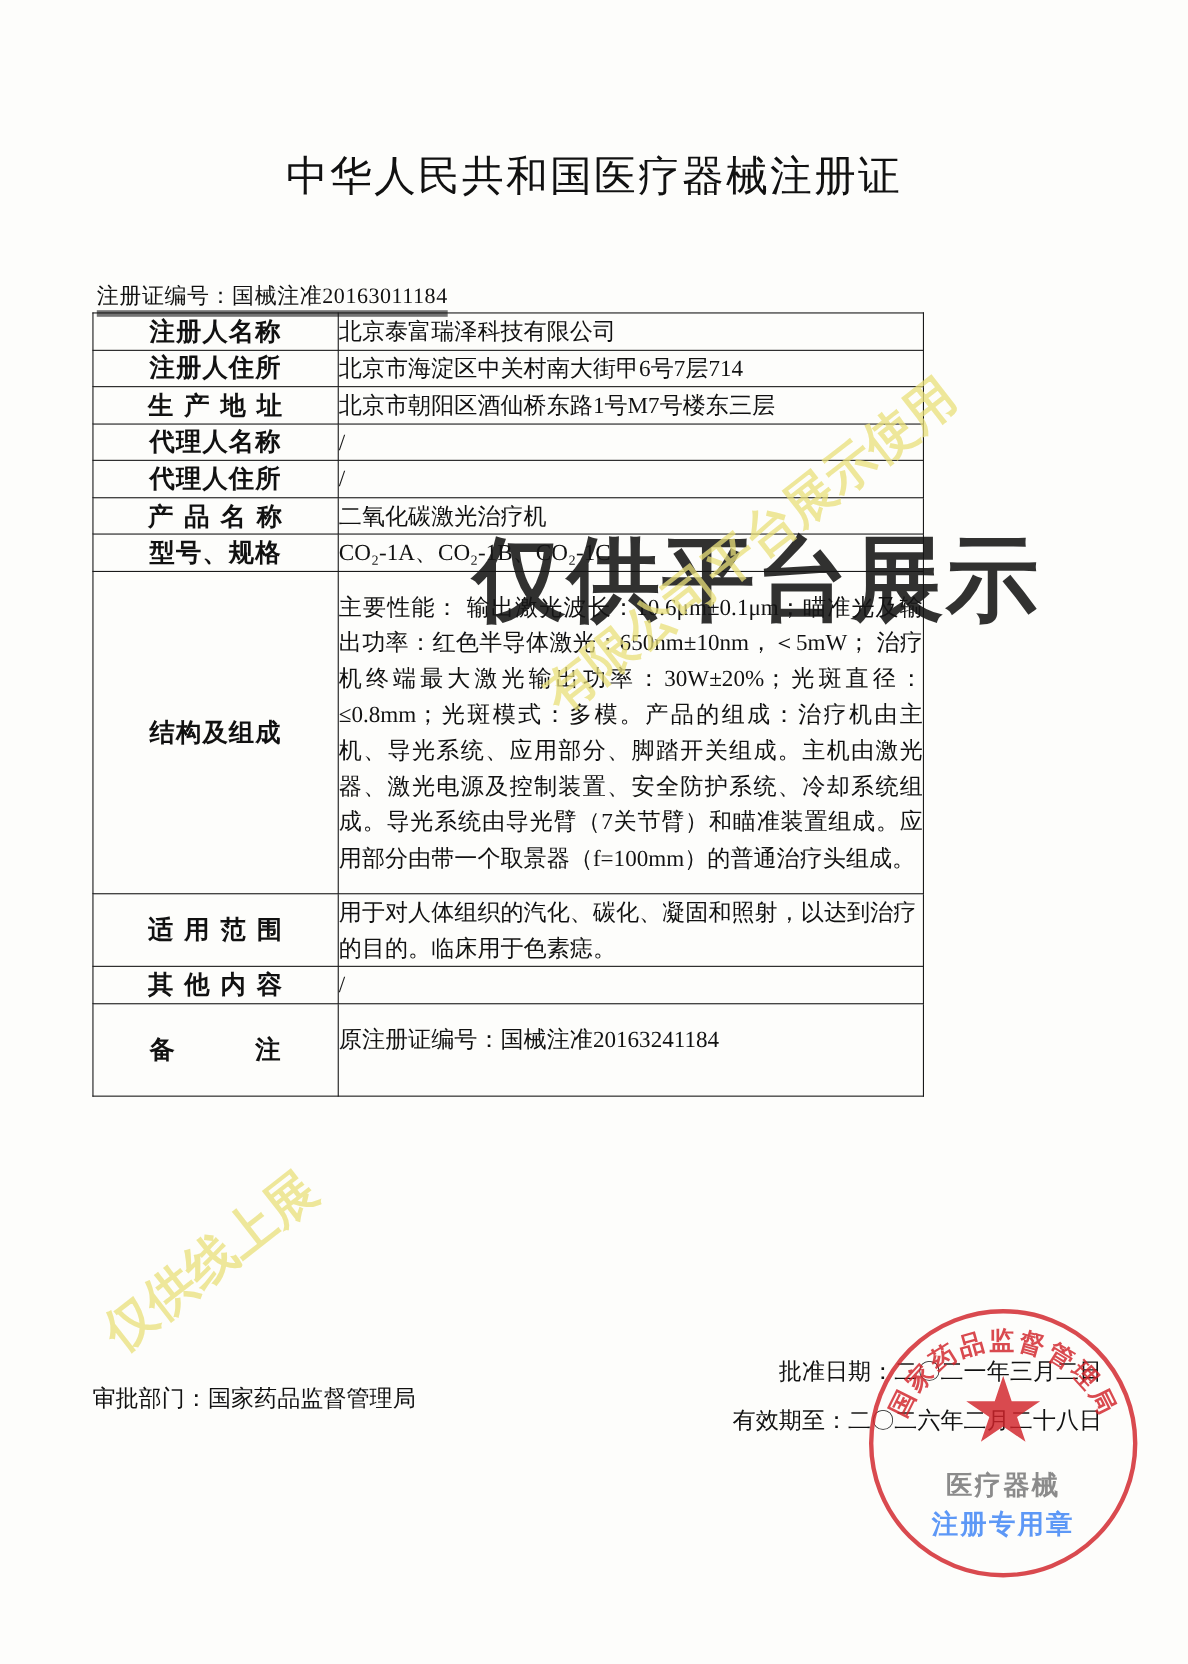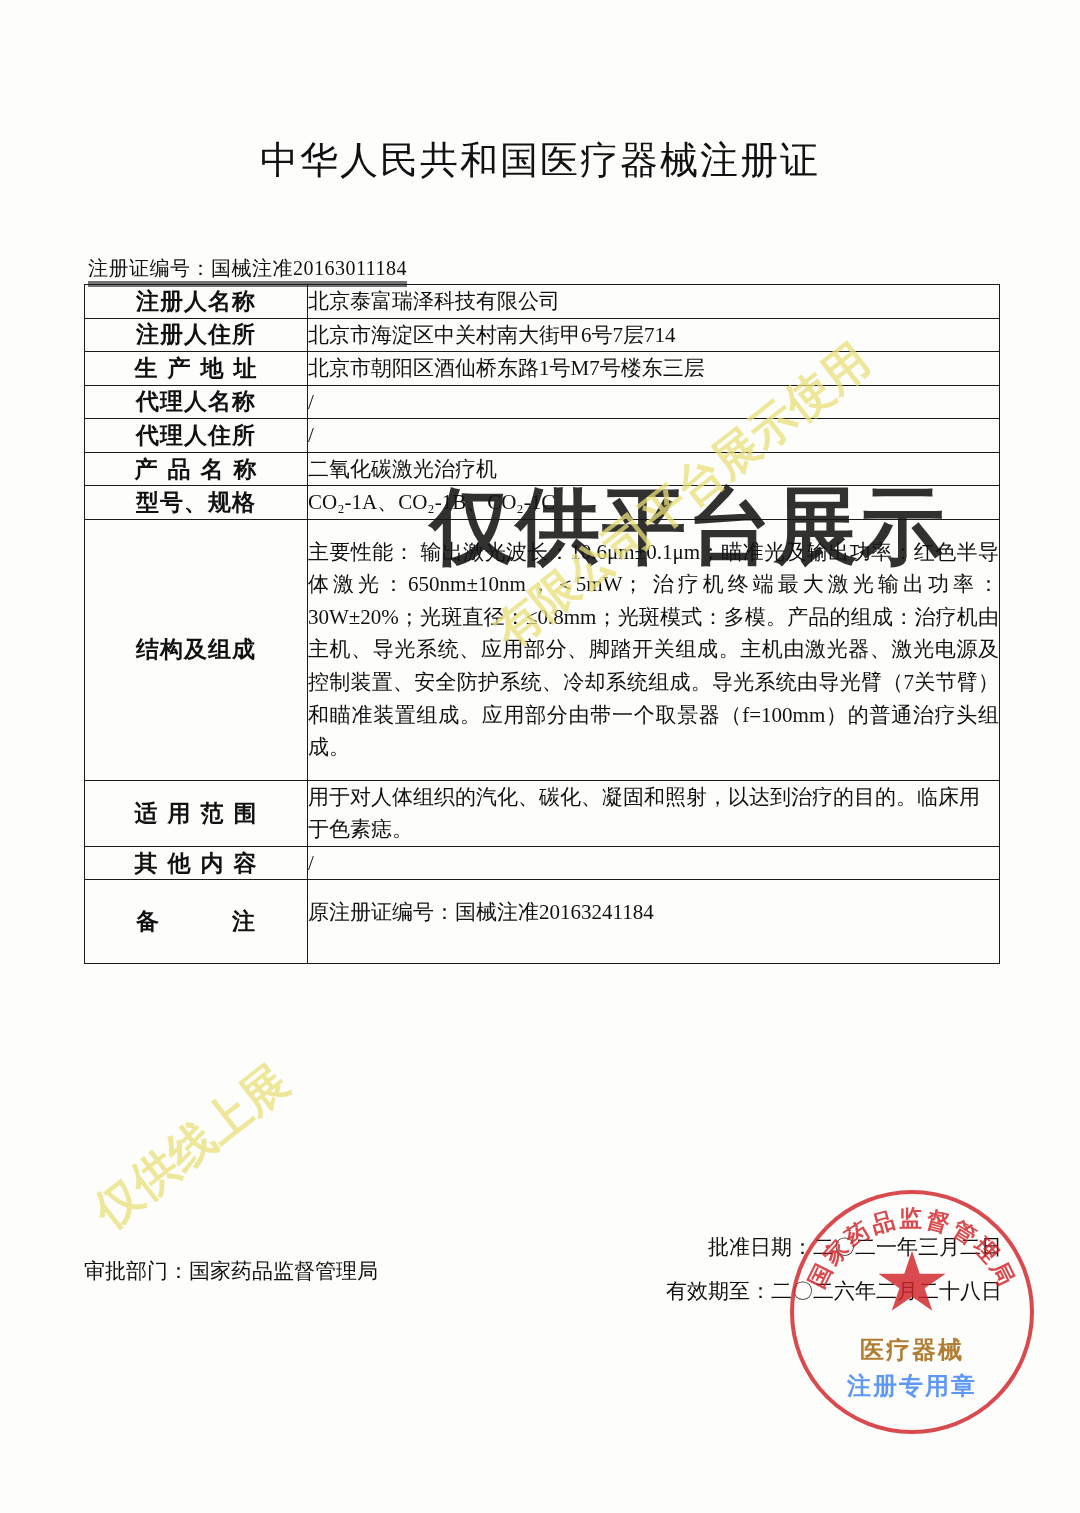--- a/index.html
+++ b/index.html
@@ -42,21 +42,21 @@
   }
   .reg-no .underline {
     border-bottom: 6px solid #737373;
     padding-bottom: 2px;
   }
   
   table.main {
     position: absolute;
     top: 284px;
     left: 84px;
-    width: 916px;
+    width: 756px;
     border-collapse: collapse;
     table-layout: fixed;
   }
   table.main td {
     border: 1px solid #1a1a1a;
     vertical-align: middle;
     padding: 0;
   }
   td.label {
     width: 222px;
@@ -177,21 +177,21 @@
     margin-top: -33px;
     background: #d2232a;
     clip-path: polygon(50% 0%, 61% 35%, 98% 35%, 68% 57%, 79% 91%, 50% 70%, 21% 91%, 32% 57%, 2% 35%, 39% 35%);
   }
   .seal-l1 {
     position: absolute;
     left: 0;
     right: 0;
     top: 140px;
     text-align: center;
-    color: #a16207;
+    color: #737373;
     font-size: 24px;
     font-weight: bold;
     letter-spacing: 2px;
     font-family: "DejaVu Serif", "Liberation Serif", serif;
   }
   .seal-l2 {
     position: absolute;
     left: 0;
     right: 0;
     top: 176px;

